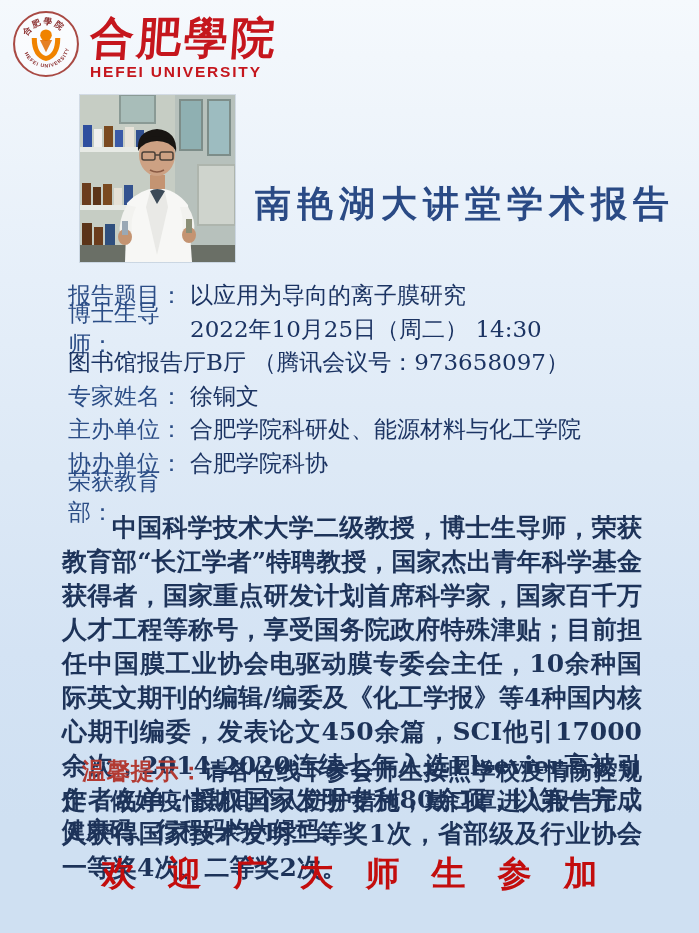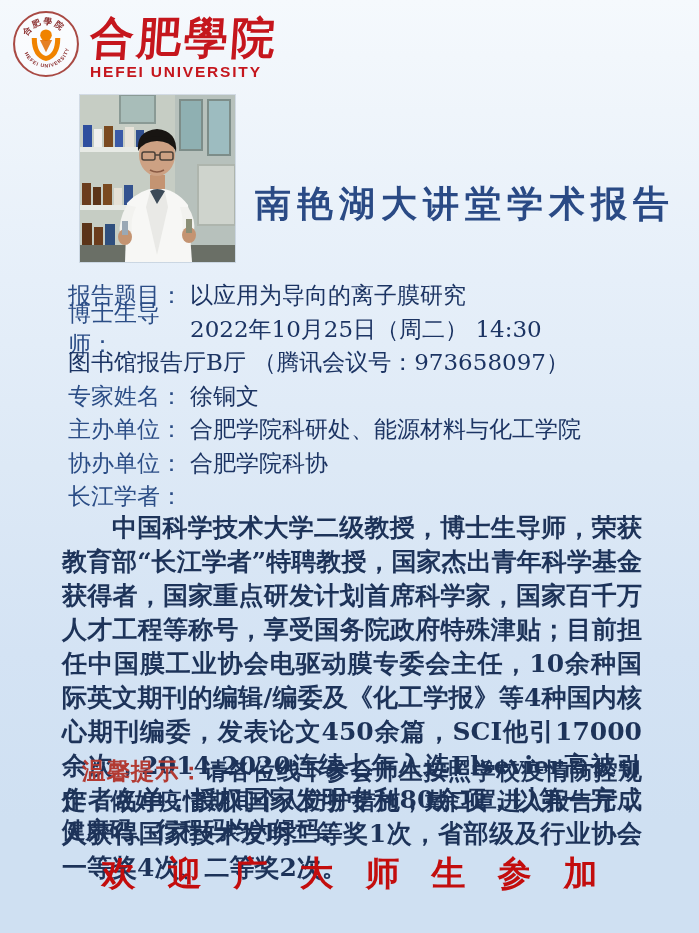--- a/index.html
+++ b/index.html
@@ -175,21 +175,21 @@
     </div>
     <div class="field-row">
       <span class="field-label">主办单位：</span>
       <span class="field-value">合肥学院科研处、能源材料与化工学院</span>
     </div>
     <div class="field-row">
       <span class="field-label">协办单位：</span>
       <span class="field-value">合肥学院科协</span>
     </div>
     <div class="field-row">
-      <span class="field-label">长江学者：</span>
+      <span class="field-label">荣获教育部：</span>
       <span class="field-value"></span>
     </div>
   </div>
 
   <div class="bio">中国科学技术大学二级教授，博士生导师，荣获教育部“长江学者”特聘教授，国家杰出青年科学基金获得者，国家重点研发计划首席科学家，国家百千万人才工程等称号，享受国务院政府特殊津贴；目前担任中国膜工业协会电驱动膜专委会主任，10余种国际英文期刊的编辑/编委及《化工学报》等4种国内核心期刊编委，发表论文450余篇，SCI他引17000余次，2014-2020连续七年入选Elsevier高被引作者名单，授权国家发明专利80余项，以第一完成人获得国家技术发明二等奖1次，省部级及行业协会一等奖4次、二等奖2次。</div>
 
   <div class="notice"><span class="notice-label">温馨提示：</span><span>请各位线下参会师生按照学校疫情防控规定，做好疫情期间个人防护措施，戴口罩进入报告厅，健康码、行程码均为绿码。</span></div>
 
   <div class="footer">欢迎广大师生参加</div>
 

